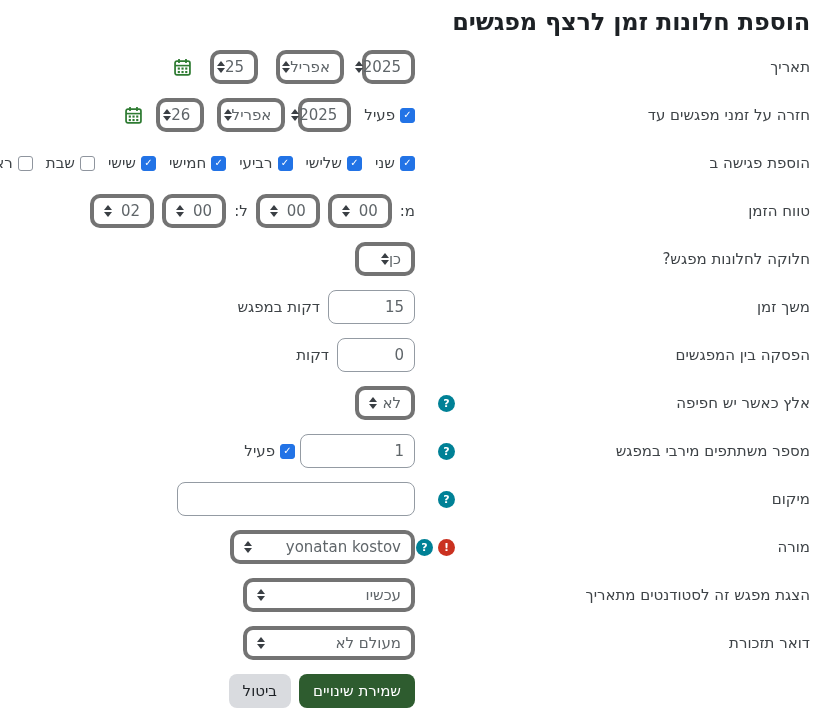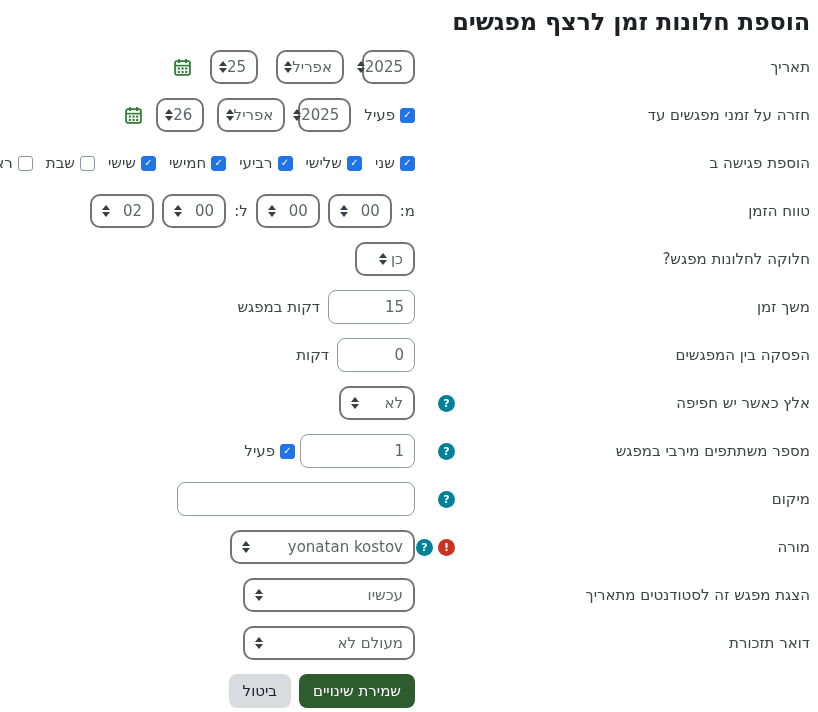--- a/index.html
+++ b/index.html
@@ -10,31 +10,31 @@
   .title{font-size:24px;font-weight:700;color:#1d2125;margin:2px 0 14px 0;letter-spacing:-0.2px;}
 
   .frow{display:flex;align-items:center;min-height:34px;margin-bottom:14px;}
   .flabel{flex:none;width:355px;font-size:15px;color:#3e4347;line-height:1.2;}
   .ficons{flex:none;width:40px;display:flex;align-items:center;justify-content:flex-start;gap:5px;}
   .fctrl{flex:1;display:flex;align-items:center;gap:8px;flex-wrap:nowrap;}
   .fctrl.gap-wide{gap:18px;}
   .fctrl.gap-mid{gap:13px;}
 
   
-  .sel{height:34px;box-sizing:border-box;border:2px solid #737373;border-radius:10px;
+  .sel{height:34px;box-sizing:border-box;border:4px solid #737373;border-radius:10px;
        background:#fff;display:flex;align-items:center;justify-content:space-between;
        padding:0 10px;color:#5f6569;font-size:15px;cursor:pointer;flex:none;}
   .selval{white-space:nowrap;}
   .spinner{display:flex;flex-direction:column;align-items:center;gap:2px;flex:none;margin-left:0;}
   .spinner i{display:block;width:0;height:0;border-left:4px solid transparent;border-right:4px solid transparent;}
   .spinner .up{border-bottom:5px solid #3a3f44;}
   .spinner .dn{border-top:5px solid #3a3f44;}
 
   .w-day{width:48px;}      .w-month{width:68px;}   .w-year{width:53px;}
-  .w-two{width:64px;}      .w-yes{width:60px;padding-left:22px;}     .w-no{width:76px;}
+  .w-two{width:64px;}      .w-yes{width:60px;padding-left:22px;}     .w-no{width:60px;}
   .w-teacher{width:185px;} .w-long{width:172px;}
 
   
   .inp{height:34px;box-sizing:border-box;border:1px solid #949ba3;border-radius:8px;
        background:#fff;color:#5f6569;font-size:15px;padding:0 10px;outline:none;
        font-family:inherit;flex:none;}
   .w-i87{width:87px;} .w-i78{width:78px;} .w-i115{width:115px;} .w-i238{width:238px;}
 
   
   .check{width:15px;height:15px;box-sizing:border-box;border:1px solid #8f959e;border-radius:3px;

